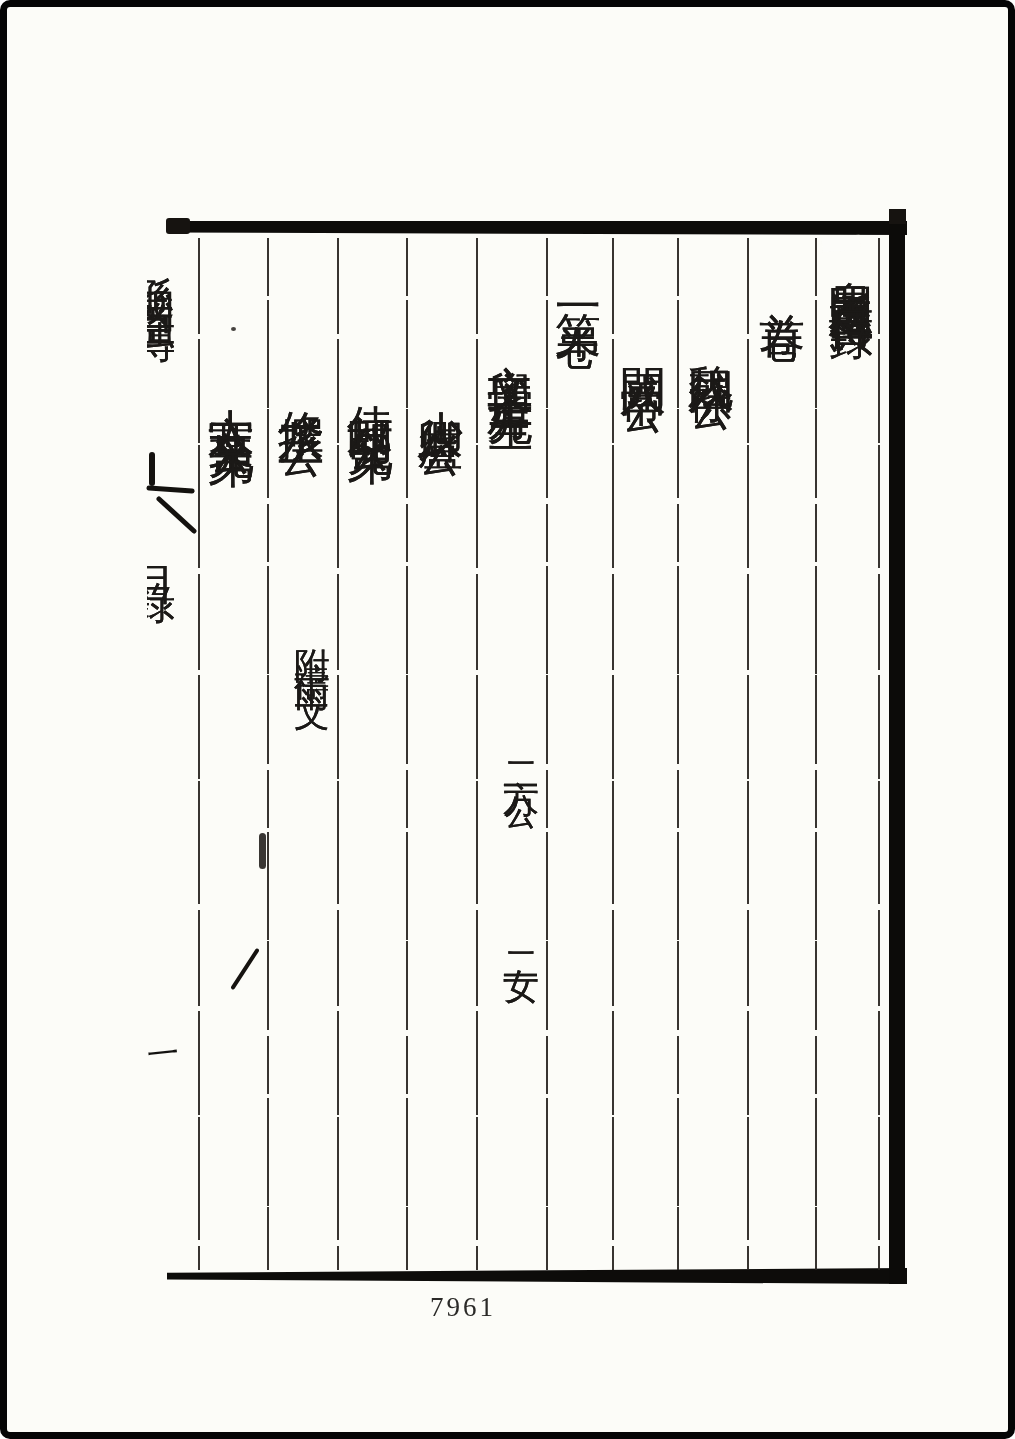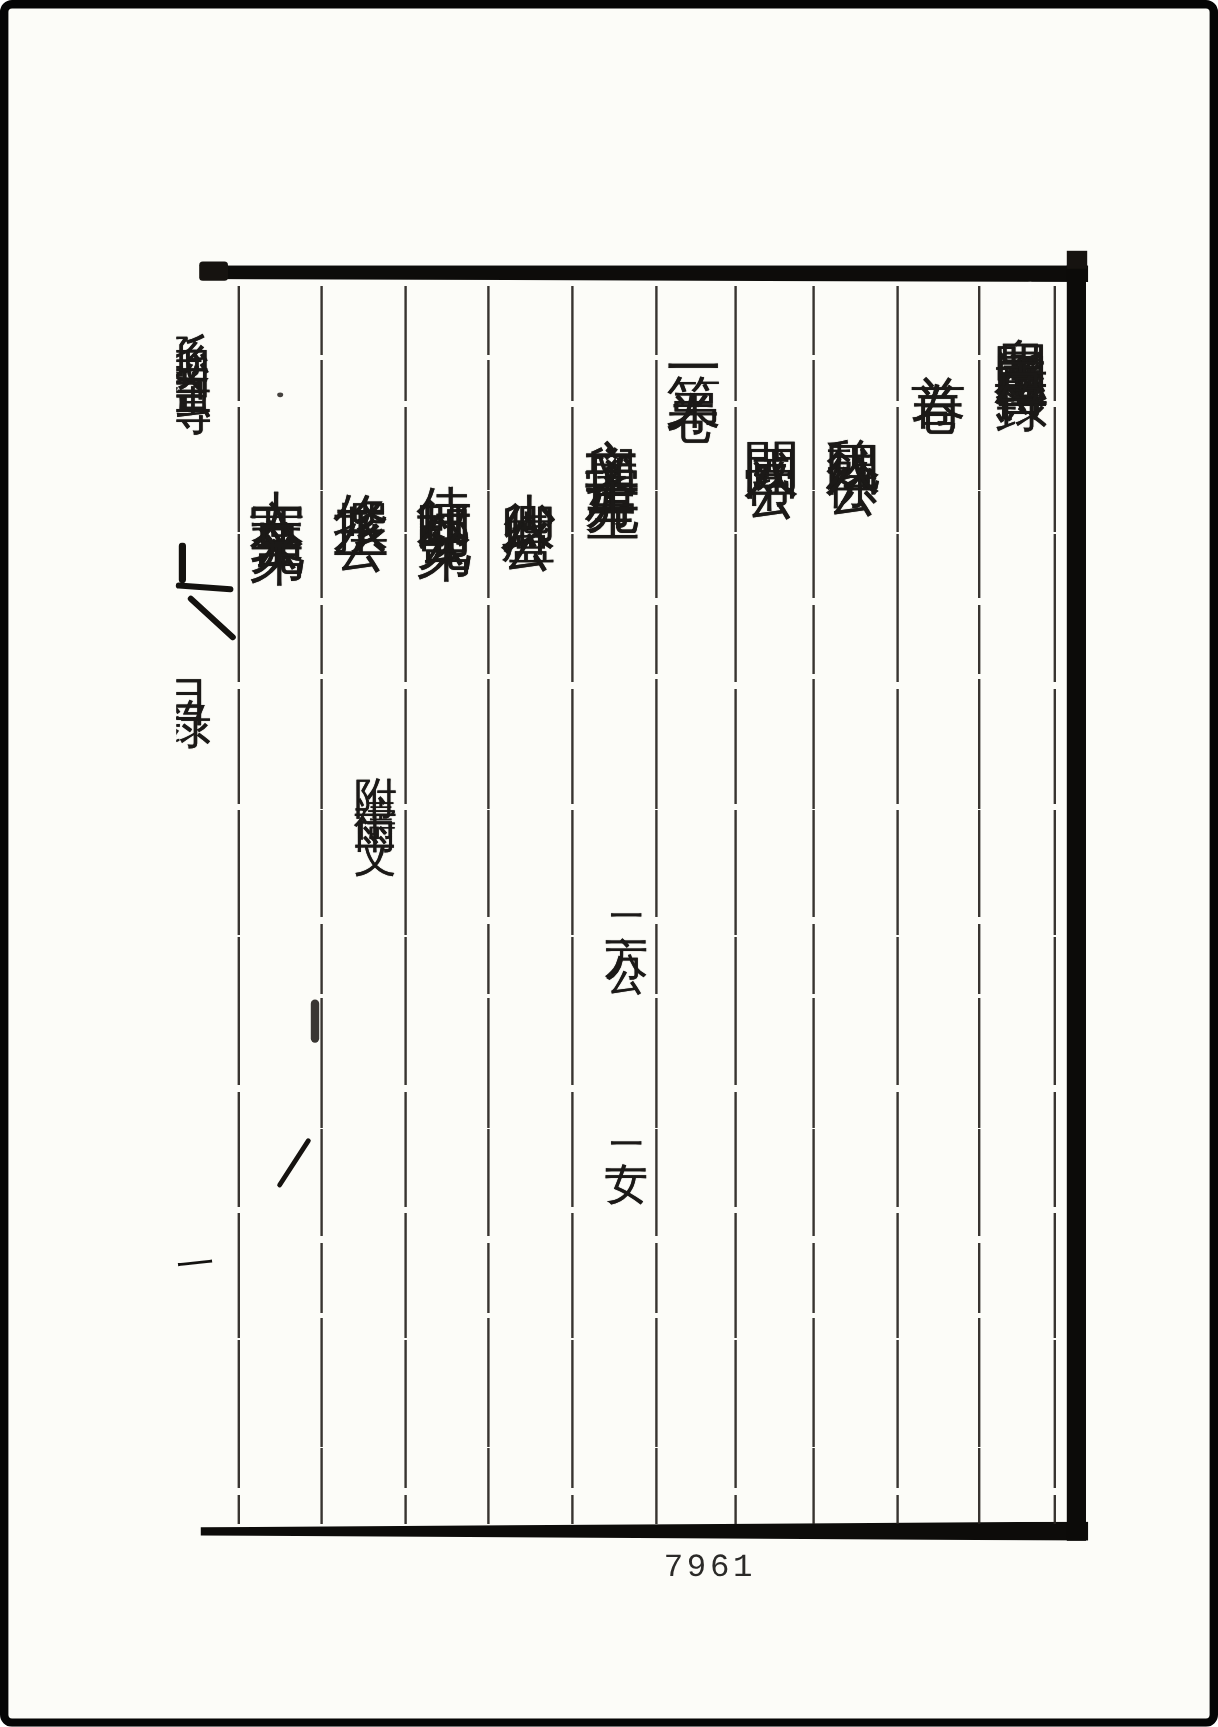--- a/index.html
+++ b/index.html
@@ -63,21 +63,21 @@
     color:#1b1917;margin-left:-15px;white-space:nowrap;
     text-shadow:0 0 .6px #1b1917;
   }
   .leaf-num{
     position:absolute;left:147px;top:1032px;width:44px;
     font-size:32px;color:#131210;transform:rotate(-6deg);
   }
   .fishtail{position:absolute;left:144px;top:452px;}
   .page-number{
     position:absolute;left:430px;top:1292px;width:200px;
-    text-align:right;font-family:Liberation Mono, monospace;
+    text-align:left;font-family:Liberation Serif, serif;
     font-size:27px;letter-spacing:3px;color:#2b2a28;
   }
   
   .speck{position:absolute;background:#161310;}
   .paper-patch{position:absolute;background:#fcfcf8;}
 </style>
 </head>
 <body>
 
 <div class="scan-edge"></div>

